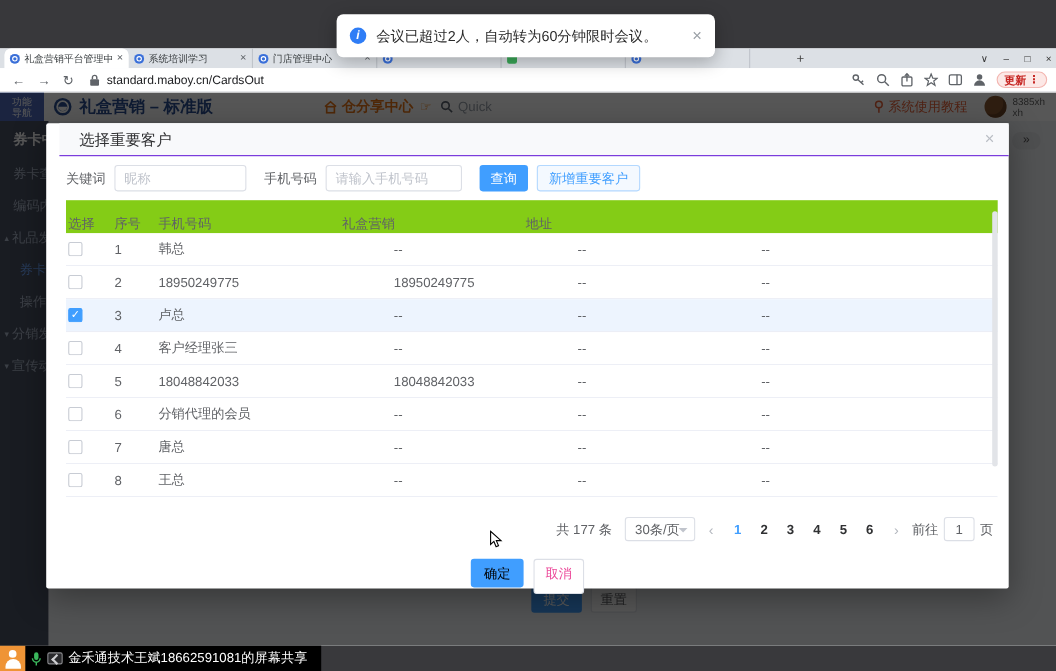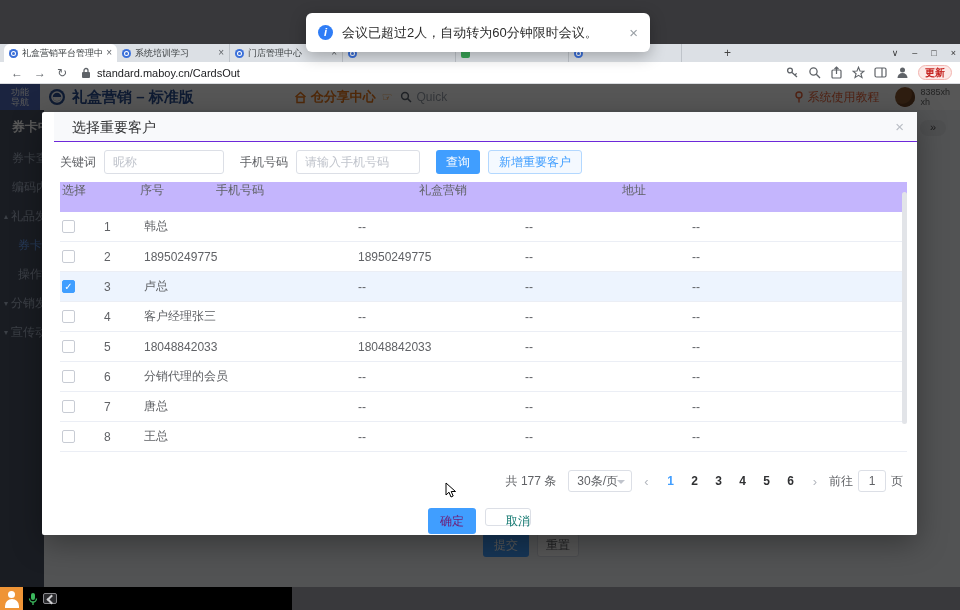--- a/index.html
+++ b/index.html
@@ -19,21 +19,21 @@
   .tab-title { font-size:9px; color:#3c4043; white-space:nowrap; overflow:hidden; flex:1; }
   .tab-x { font-size:10px; color:#5f6368; line-height:10px; }
   .newtab { position:absolute; left:724px; top:2px; font-size:12px; color:#444; }
   .win-controls { position:absolute; right:4px; top:0; height:18px; display:flex; align-items:center; gap:14px; font-size:9px; color:#333; }
   .toolbar { position:absolute; left:0; top:62px; width:960px; height:22px; background:#fff; border-bottom:1px solid #dadce0; display:flex; align-items:center; }
   .nav-ic { font-size:12px; color:#5f6368; margin-left:11px; }
   .omnibox { display:flex; align-items:center; gap:6px; margin-left:14px; flex:1; }
   .url-text { font-size:11px; color:#202124; }
   .tb-right { display:flex; align-items:center; gap:9px; margin-right:8px; }
   .tb-right svg { display:block; }
-  .update-pill { display:flex; align-items:center; gap:2px; background:#fce8e6; border:1px solid #f3b6b1; border-radius:8px; height:15px; padding:0 6px; color:#c5221f; font-size:10px; font-weight:bold;flex-direction:column; }
+  .update-pill { display:flex; align-items:center; gap:2px; background:#fce8e6; border:1px solid #f3b6b1; border-radius:8px; height:15px; padding:0 6px; color:#c5221f; font-size:10px; font-weight:bold; }
 
   
   .toast { position:absolute; left:306px; top:13px; width:344px; height:39px; background:#fff; border-radius:6px; box-shadow:0 4px 16px rgba(0,0,0,.28); display:flex; align-items:center; padding:0 12px; z-index:60; }
   .info-badge { width:15px; height:15px; border-radius:50%; background:#2f7df6; color:#fff; font-size:11px; font-weight:bold; text-align:center; line-height:15px; flex:0 0 15px; font-style:italic; }
   .toast-text { font-size:13px; color:#2b2b2b; margin-left:9px; flex:1; white-space:nowrap; }
   .toast-x { font-size:15px; color:#9aa0a6; margin-left:8px; }
 
   
   .viewport { position:absolute; left:0; top:84px; width:960px; height:503px; background:#f0f2f5; overflow:hidden; }
   .app-header { position:absolute; left:0; top:0; width:960px; height:26px; background:#fff; display:flex; align-items:center; }
@@ -70,21 +70,21 @@
   .m-search { display:flex; align-items:center; height:40px; padding:0 18px; }
   .f-label { font-size:12px; color:#606266; white-space:nowrap; }
   .inp { height:24px; border:1px solid #dcdfe6; border-radius:3px; font-size:12px; color:#606266; padding:0 8px; outline:none; font-family:inherit; }
   .inp::placeholder { color:#c0c4cc; }
   .inp-keyword { width:120px; margin:0 16px 0 8px; }
   .inp-phone { width:124px; margin:0 16px 0 8px; }
   .btn-query { width:44px; height:24px; background:#409eff; color:#fff; font-size:12px; border-radius:3px; text-align:center; line-height:24px; }
   .btn-add { height:24px; background:#f4f9ff; border:1px solid #b3d8ff; color:#409eff; font-size:12px; border-radius:3px; text-align:center; line-height:22px; padding:0 10px; margin-left:8px; }
 
   .m-table { position:relative; margin:0 10px 0 18px; }
-  .thead { display:flex; height:30px; background:#c4b5fd; align-items:flex-start;gap:36px; }
+  .thead { display:flex; height:30px; background:#84cc16; align-items:flex-end; }
   .hcell { font-size:12px; color:#5f6370; }
   .cell { padding-left:6px; font-size:12px; color:#606266; white-space:nowrap; overflow:hidden; }
   .col-select { width:38px; padding-left:2px; }
   .col-no { width:40px; }
   .col-name { width:214px; }
   .col-mobile { width:167px; }
   .col-landline { width:167px; }
   .col-addr { flex:1; }
   .tbody { position:relative; height:248px; overflow:hidden; }
   .trow { display:flex; height:30px; align-items:center; border-bottom:1px solid #ebeef5; background:#fff; }
@@ -97,22 +97,22 @@
   .m-pager { display:flex; align-items:center; justify-content:flex-end; height:30px; margin:6px 14px 0 0; gap:12px; font-size:12px; color:#606266; }
   .psize { position:relative; width:64px; height:22px; border:1px solid #dcdfe6; border-radius:3px; line-height:20px; padding-left:8px; color:#606266; font-size:12px; }
   .psize .caret { position:absolute; right:6px; top:9px; width:0; height:0; border-left:4px solid transparent; border-right:4px solid transparent; border-top:4px solid #c0c4cc; }
   .parrow { color:#b4b8bf; font-size:13px; }
   .pager-pages { display:flex; gap:4px; }
   .page { min-width:20px; text-align:center; font-size:12px; font-weight:bold; color:#303133; line-height:22px; }
   .page.cur { color:#409eff; }
   .goto { display:flex; align-items:center; gap:5px; }
   .goto-input { width:28px; height:22px; border:1px solid #dcdfe6; border-radius:3px; text-align:center; font-size:12px; color:#606266; outline:none; font-family:inherit; }
   .m-footer { display:flex; justify-content:center; gap:9px; margin-top:12px; }
-  .btn-confirm { width:48px; height:26px; background:#409eff; color:#701a75; font-size:12px; border-radius:3px; text-align:center; line-height:26px; }
-  .btn-cancel { width:46px; height:18px; background:#fff; border:1px solid #dcdfe6; color:#0f766e; font-size:12px; border-radius:3px; text-align:right; line-height:24px; }
+  .btn-confirm { width:48px; height:26px; background:#409eff; color:#000000; font-size:12px; border-radius:3px; text-align:center; line-height:26px; }
+  .btn-cancel { width:46px; height:32px; background:#fff; border:1px solid #dcdfe6; color:#ec4899; font-size:12px; border-radius:3px; text-align:center; line-height:24px; }
 
   .cursor { position:absolute; left:444px; top:398px; z-index:30; }
 
   
   .share-bar { position:absolute; left:0; top:587px; width:960px; height:23px; background:#39393c; }
   .share-label { position:absolute; left:0; top:0; width:292px; height:23px; background:#000; display:flex; align-items:center; gap:5px; }
   .share-avatar { width:23px; height:23px; background:#ef9436; position:relative; flex:0 0 23px; }
   .share-avatar .head { position:absolute; left:8px; top:4px; width:7px; height:7px; border-radius:50%; background:#fff; }
   .share-avatar .body { position:absolute; left:4.5px; top:12px; width:14px; height:9px; border-radius:7px 7px 0 0; background:#fff; }
   .share-text { color:#fff; font-size:12px; white-space:nowrap; }
@@ -438,16 +438,17 @@
       <div class="share-avatar">
           <div class="head"></div>
           <div class="body"></div>
         </div>
       <svg width="10" height="14" viewBox="0 0 10 14">
           <rect x="3" y="1" width="4" height="7" rx="2" fill="#3bb85c"></rect>
           <path d="M1.5 6.5 a3.5 3.5 0 0 0 7 0" fill="none" stroke="#3bb85c" stroke-width="1.3"></path>
           <line x1="5" y1="10" x2="5" y2="13" stroke="#3bb85c" stroke-width="1.3"></line>
         </svg>
       <div class="screen-ic"></div>
+      <span class="share-text">金禾通技术王斌18662591081的屏幕共享</span>
     </div>
   </div>
 
 </div>
 
 </body></html>

